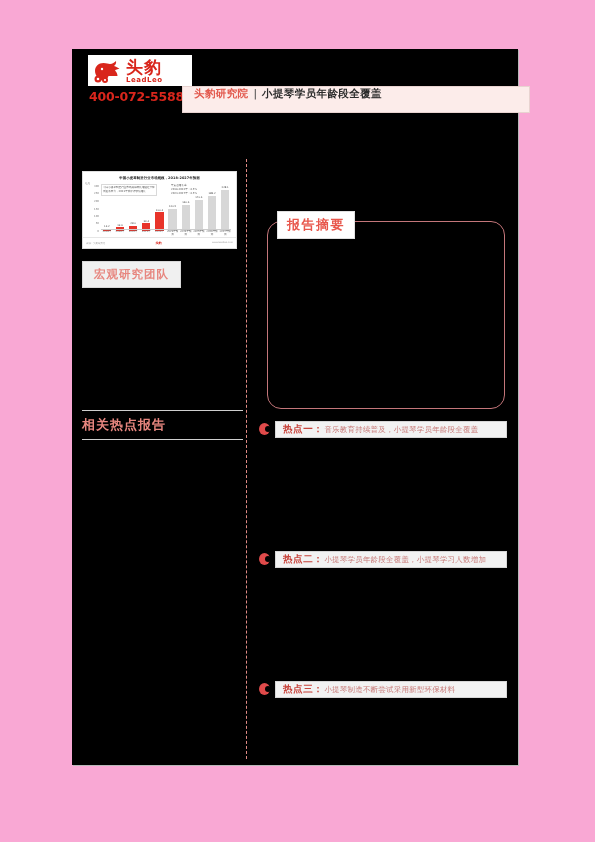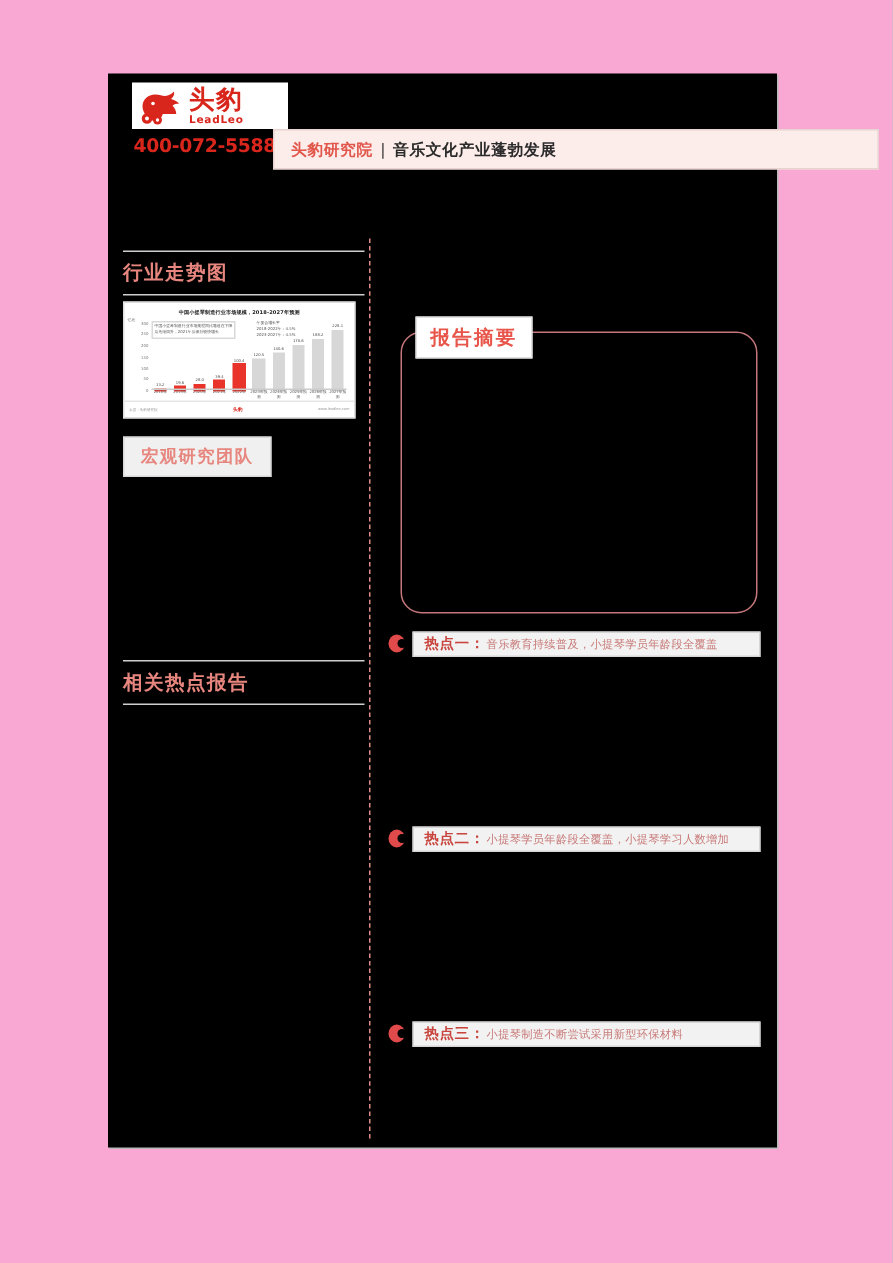--- a/index.html
+++ b/index.html
@@ -36,23 +36,23 @@
     text-align:left;margin-top:1px;
   }
   .brand-phone{
     font-family:"DejaVu Sans",sans-serif;
     font-size:12.5px;font-weight:bold;color:#d9261c;letter-spacing:-.2px;
     margin-top:3px;padding-left:1px;
   }
 
   
   .headband{
-    position:absolute;left:110px;top:37px;width:404px;height:27px;
+    position:absolute;left:110px;top:37px;width:348px;height:27px;
     background:#fcecea;border:1px solid #e8d3d0;box-sizing:border-box;
-    display:flex;align-items:center;padding-left:11px;
+    display:flex;align-items:flex-start;padding-left:11px;
   }
   .hb-org{
     font-family:"DejaVu Sans",sans-serif;
     font-size:10.5px;font-weight:bold;color:#e2574c;letter-spacing:.4px;
   }
   .hb-sep{
     font-family:"DejaVu Sans",sans-serif;
     font-size:10.5px;color:#3a3a3a;margin:0 5px;
   }
   .hb-title{
@@ -198,32 +198,27 @@
           <div class="brand-cn">头豹</div>
           <div class="brand-en">LeadLeo</div>
         </div>
       </div>
       <div class="brand-phone">400-072-5588</div>
     </div>
 
     <div class="headband">
       <span class="hb-org">头豹研究院</span>
       <span class="hb-sep">|</span>
-      <span class="hb-title">音乐文化产业蓬勃发展</span>
+      <span class="hb-title">小提琴学员年龄段全覆盖</span>
     </div>
 
     <div class="divider"></div>
 
     <div class="col-left">
 
-      <div class="sec">
-        <div class="sec-rule"></div>
-        <div class="sec-title">行业走势图</div>
-        <div class="sec-rule"></div>
-      </div>
 
       
       <div class="thumb">
         <div class="thumb-title">中国小提琴制造行业市场规模，2018-2027年预测</div>
         <div class="ylab">亿元</div>
         <div class="yticks">
           <div class="ytick" style="top:0%">300</div>
           <div class="ytick" style="top:16.6%">250</div>
           <div class="ytick" style="top:33.3%">200</div>
           <div class="ytick" style="top:50%">150</div>

